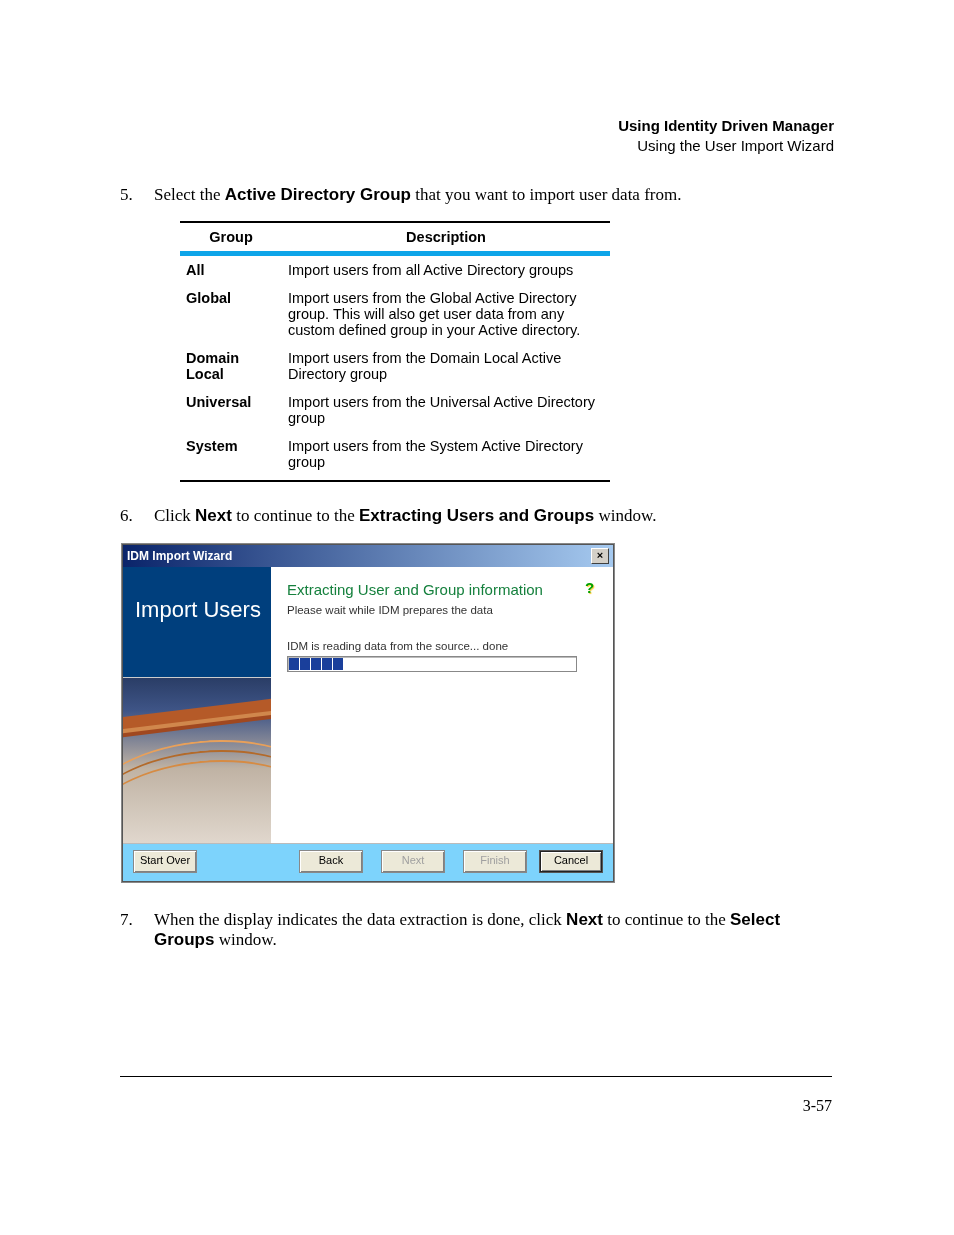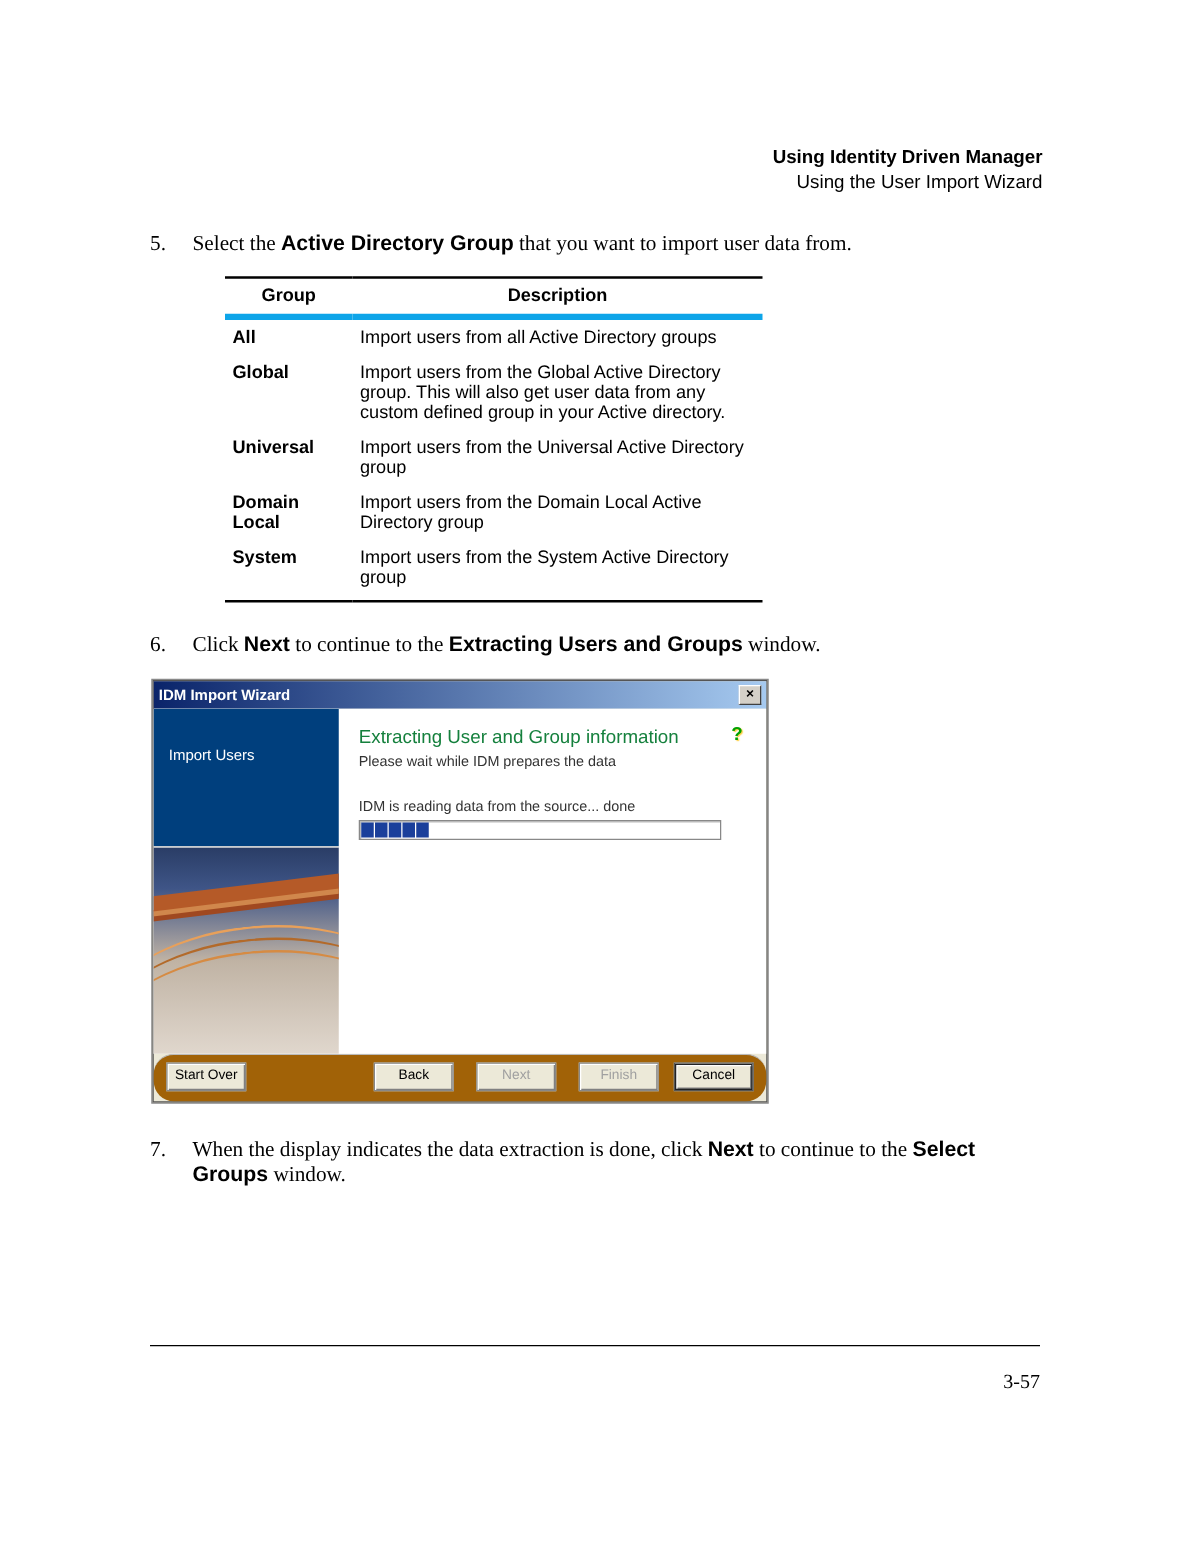--- a/index.html
+++ b/index.html
@@ -123,21 +123,21 @@
   .sidebar {
     width: 148px;
     display: flex;
     flex-direction: column;
     background: #fff;
   }
   .side-top {
     background: #003f7d;
     color: #fff;
     font-family: "Trebuchet MS", Tahoma, sans-serif;
-    font-size: 12px;
+    font-size: 22px;
     padding: 30px 6px 10px 12px;
     height: 110px;
     box-sizing: border-box;
   }
   .side-img {
     flex: 1;
     position: relative;
     overflow: hidden;
     border-top: 1px solid #ccc;
     background: linear-gradient(to bottom, #2a3d66 0%, #3f5587 20%, #c0b3a4 55%, #e0d7cd 100%);
@@ -216,22 +216,21 @@
     font-weight: bold;
     font-size: 15px;
     text-shadow: 1px 1px 1px #ffcc33;
   }
   .buttonbar {
     border-top: 1px solid #bbb;
     padding: 6px 10px 8px 10px;
     display: flex;
     justify-content: space-between;
     align-items: center;
-    background: #a16207;
-    border-radius: 16px;
+    background: #7dd3fc;
   }
   .btn-group-left { width: 148px; text-align: right; padding-right: 6px; }
   .btn-group-mid { display: flex; gap: 18px; }
   .btn {
     width: 62px;
     height: 21px;
     background: #ece9d8;
     border: 1px solid #888;
     box-shadow: inset 1px 1px 0 #fff, inset -1px -1px 0 #808080;
     font-family: Tahoma, sans-serif;
@@ -283,26 +282,26 @@
     </tr>
     <tr>
       <td class="col-group">All</td>
       <td>Import users from all Active Directory groups</td>
     </tr>
     <tr>
       <td class="col-group">Global</td>
       <td>Import users from the Global Active Directory group. This will also get user data from any custom defined group in your Active directory.</td>
     </tr>
     <tr>
+      <td class="col-group">Domain Local</td>
+      <td>Import users from the Domain Local Active Directory group</td>
+    </tr>
+    <tr>
       <td class="col-group">Universal</td>
       <td>Import users from the Universal Active Directory group</td>
-    </tr>
-    <tr>
-      <td class="col-group">Domain Local</td>
-      <td>Import users from the Domain Local Active Directory group</td>
     </tr>
     <tr class="last">
       <td class="col-group">System</td>
       <td>Import users from the System Active Directory group</td>
     </tr>
   </tbody>
     </table>
 
   <div class="step">
     <div class="step-num">6.</div>

